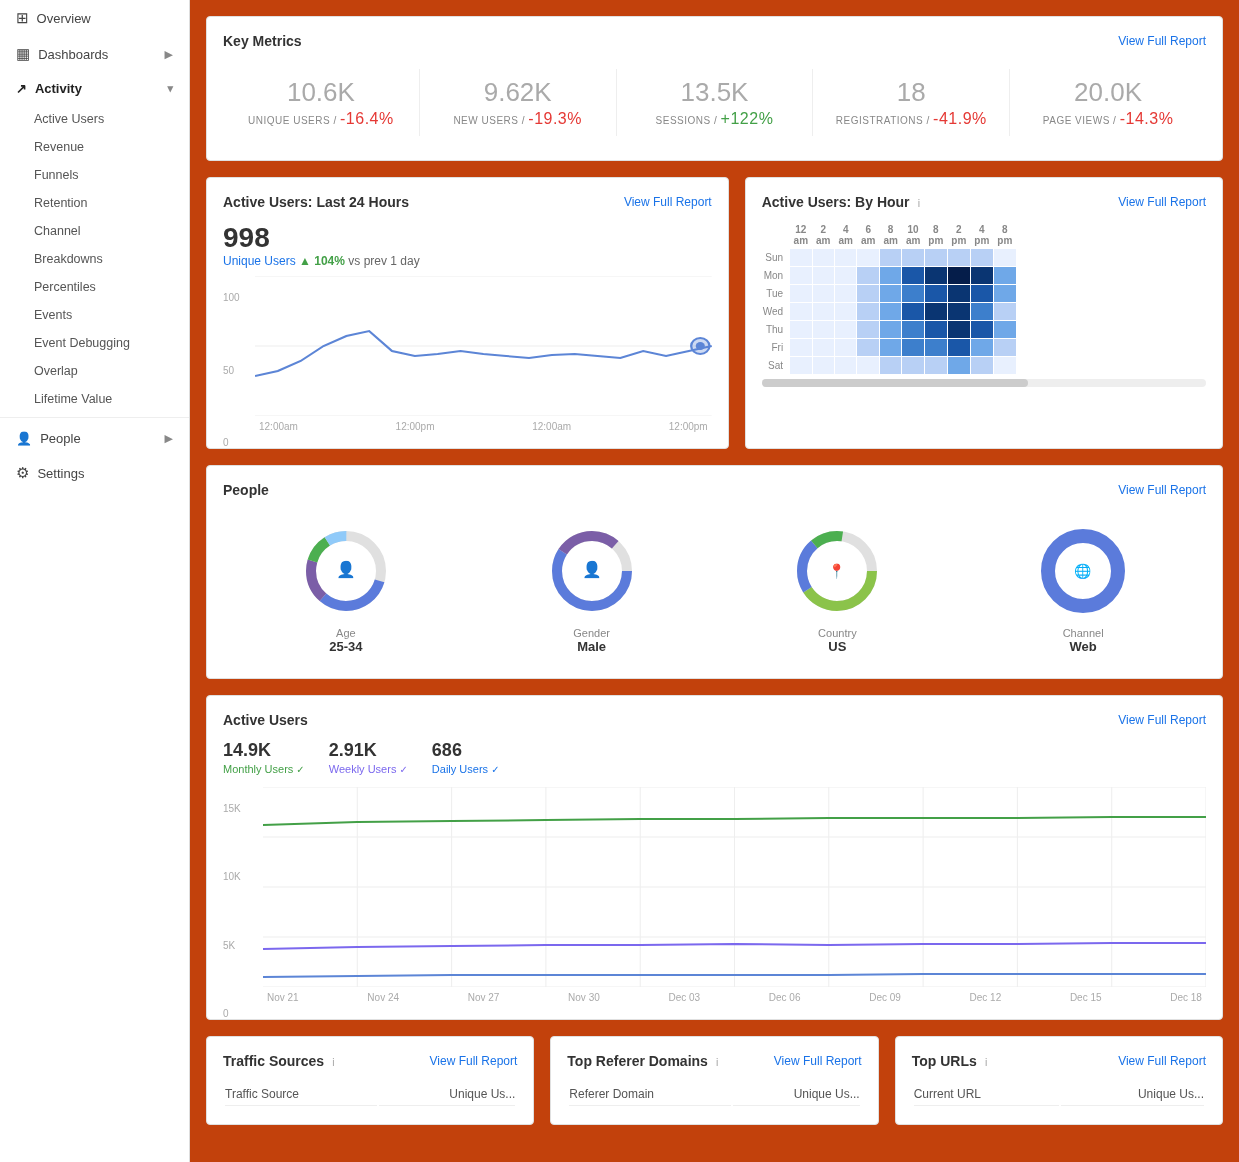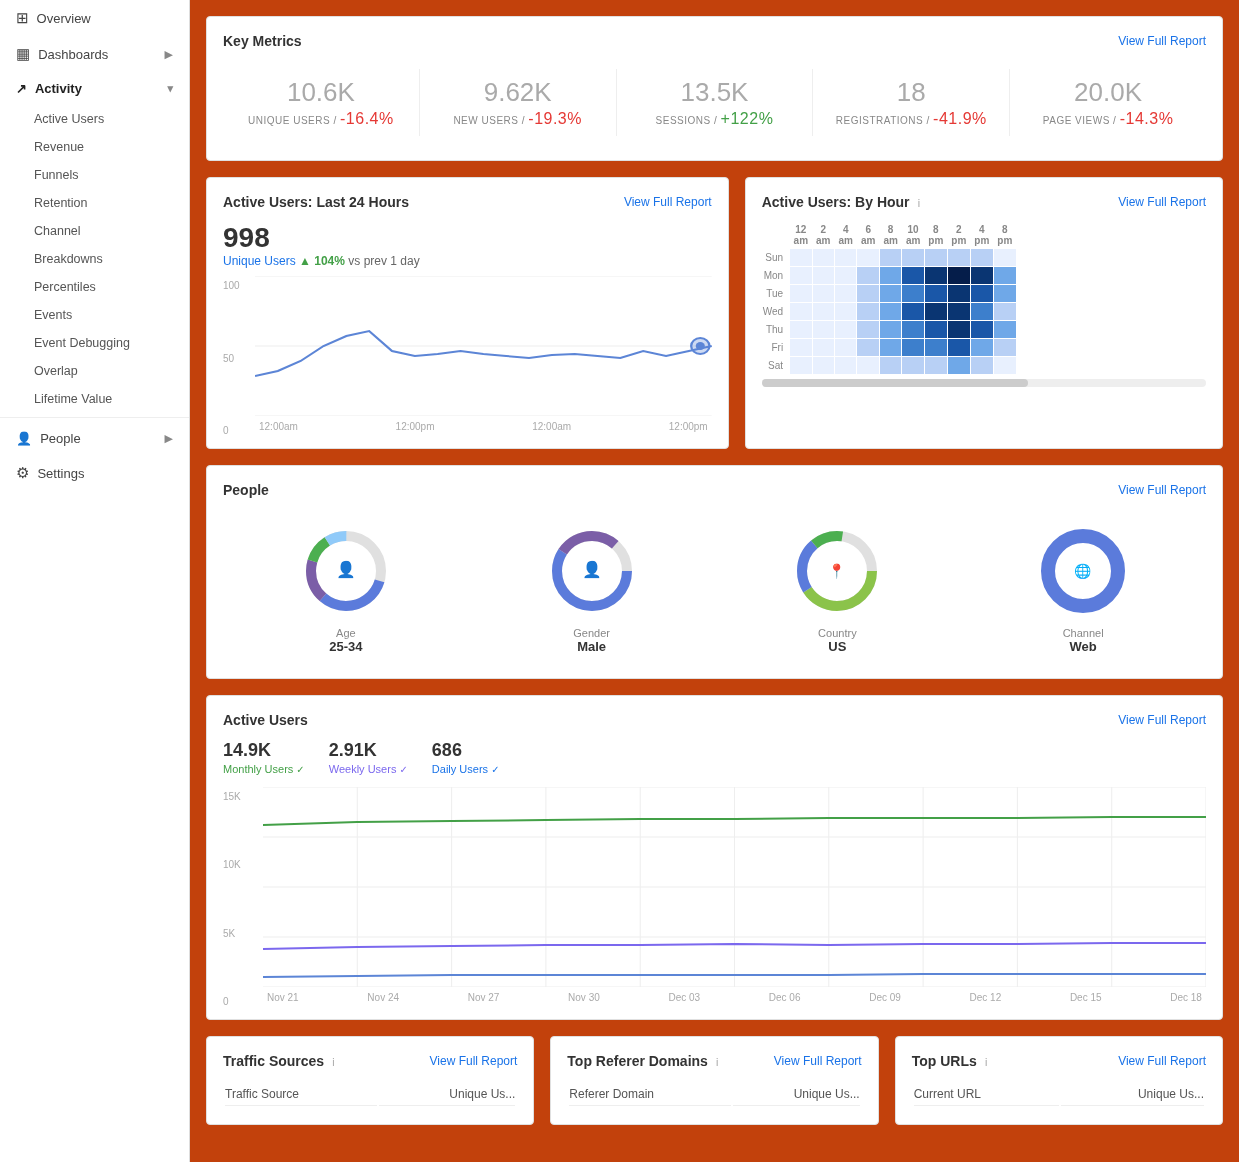--- a/index.html
+++ b/index.html
@@ -147,21 +147,21 @@
     .big-chart-svg { width: 100%; height: 200px; }
 
     
     .three-col { display: flex; gap: 16px; }
     .three-col .card { flex: 1; margin-bottom: 0; }
     .bottom-table { width: 100%; font-size: 12px; }
     .bottom-table th { text-align: left; color: #555; font-weight: normal; padding: 4px 0; border-bottom: 1px solid #eee; }
 
     
     .x-axis-labels { display: flex; justify-content: space-between; font-size: 10px; color: #aaa; margin-top: 2px; padding: 0 4px; }
-    .y-axis-labels { position: absolute; left: 0; top: 4px; height: 100%; display: flex; flex-direction: column; justify-content: space-between; font-size: 10px; color: #aaa; }
+    .y-axis-labels { position: absolute; left: 0; top: 16px; height: 100%; display: flex; flex-direction: column; justify-content: space-between; font-size: 10px; color: #aaa; }
 
     .chart-wrapper { position: relative; padding-left: 32px; }
 
     
     .h0 { background: #e8f0fe; }
     .h1 { background: #b8d0f5; }
     .h2 { background: #6fa8e8; }
     .h3 { background: #3d7fcc; }
     .h4 { background: #1a57a8; }
     .h5 { background: #0a3572; }

